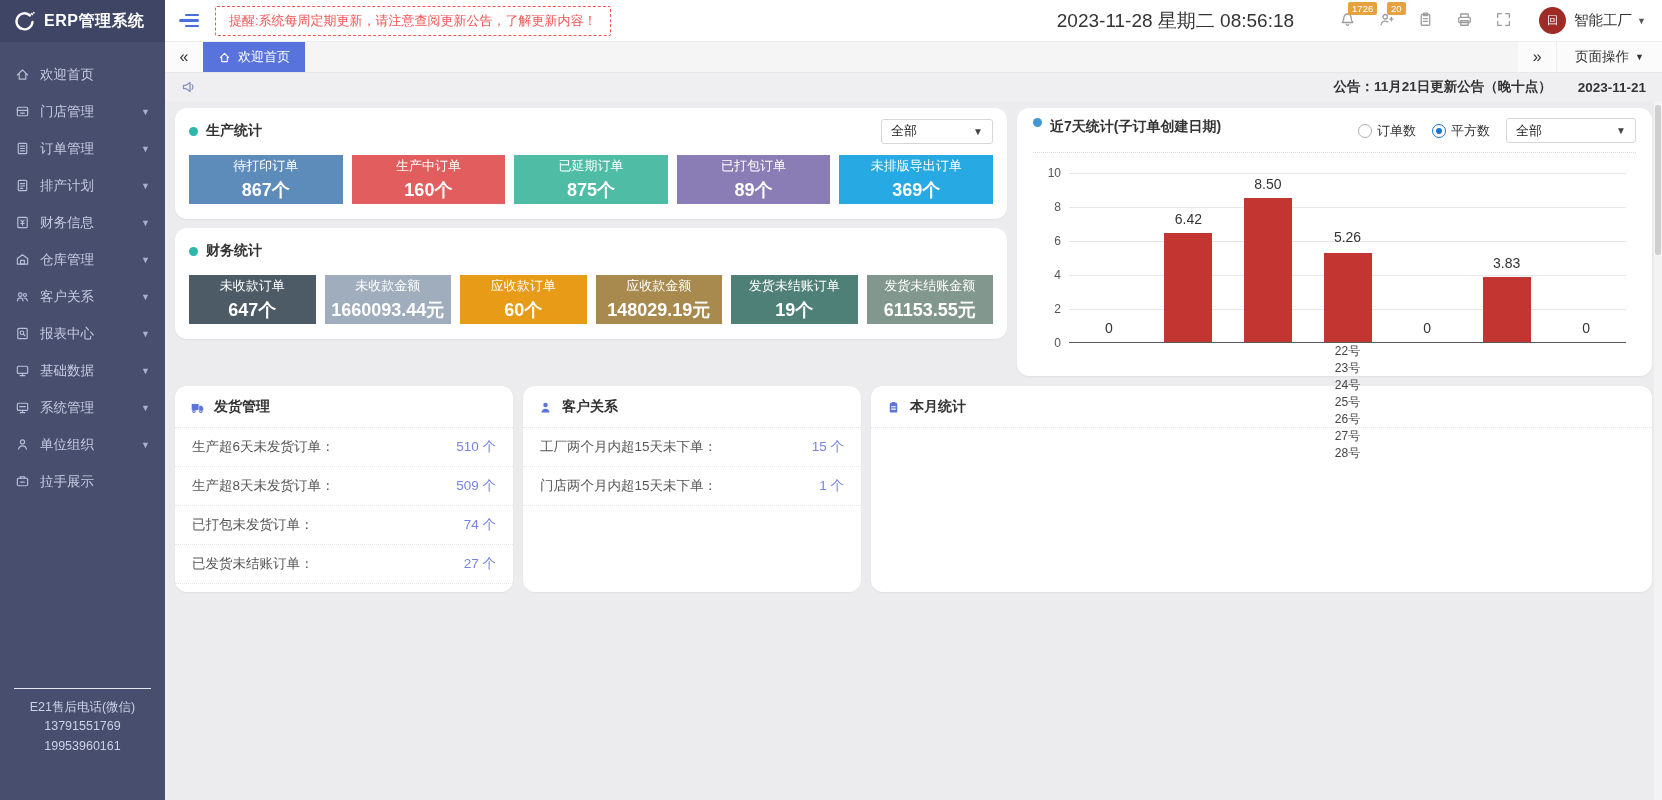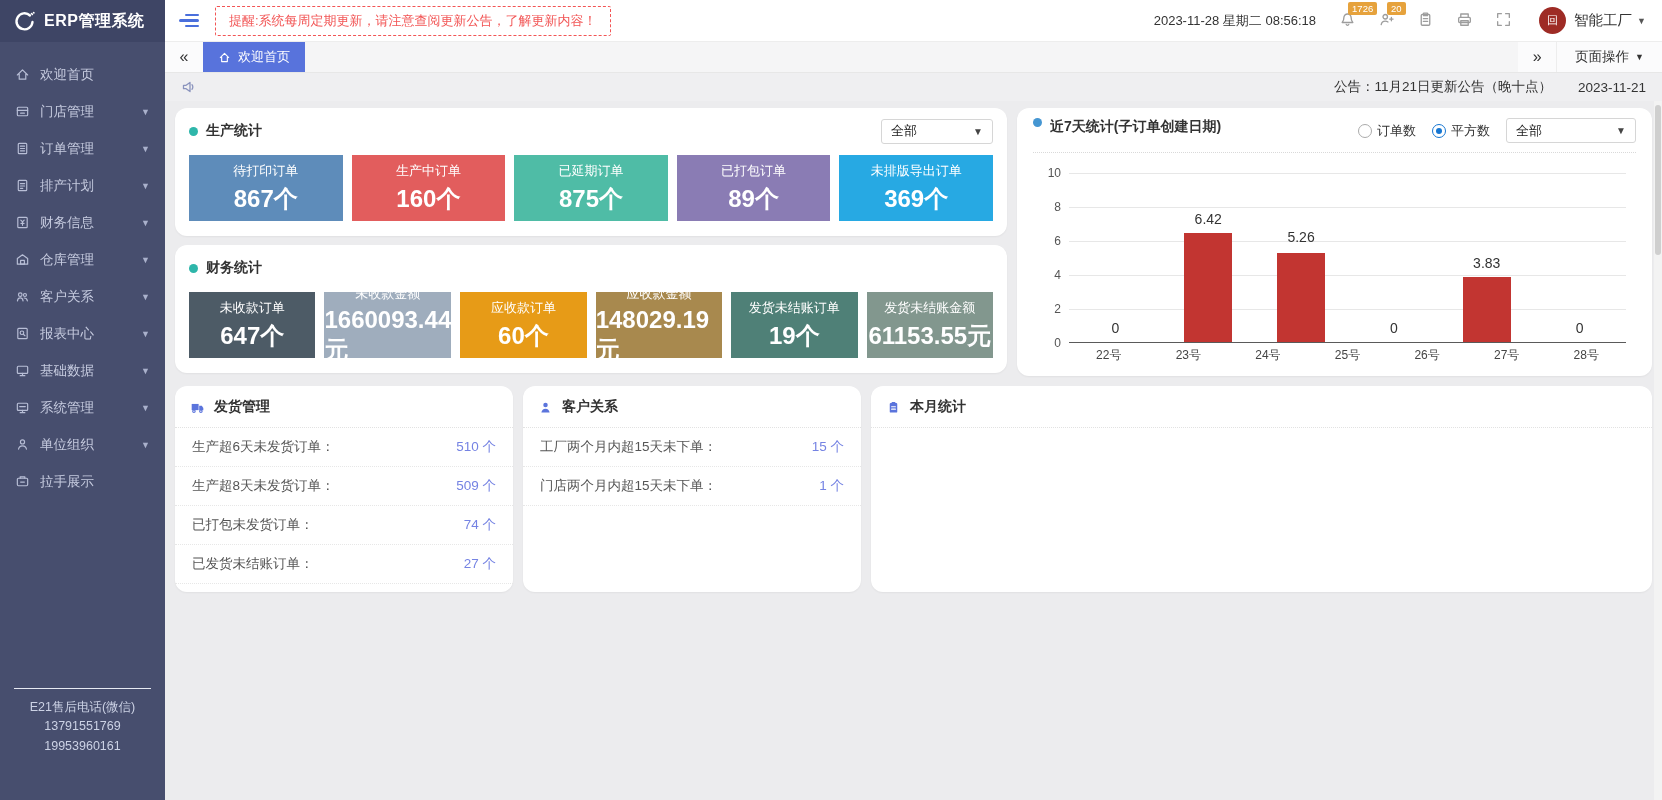--- a/index.html
+++ b/index.html
@@ -20,77 +20,77 @@
 
   
   .header { position:absolute; left:165px; top:0; right:0; height:42px; background:#fff; display:flex; align-items:center; border-bottom:1px solid #ededed; z-index:4; }
   .hamburger { width:20px; margin:0 16px 0 14px; cursor:pointer; }
   .hamburger i { display:block; height:2.5px; background:#4a6fdc; border-radius:2px; margin:3px 0; }
   .hamburger i:nth-child(1){ width:14px; margin-left:6px; }
   .hamburger i:nth-child(2){ width:20px; }
   .hamburger i:nth-child(3){ width:14px; margin-left:6px; }
   .notice { border:1px dashed #f25555; color:#f25555; border-radius:2px; padding:5px 13px; font-size:13px; white-space:nowrap; }
   .header-right { margin-left:auto; display:flex; align-items:center; padding-right:16px; }
-  .datetime { font-size:13px; color:#333; margin-right:12px; }
+  .datetime { font-size:19px; color:#333; margin-right:34px; }
   .hicon { position:relative; color:#9d9d9d; margin:0 11px; cursor:pointer; }
   .hicon svg { width:17px; height:17px; }
   .hbadge { position:absolute; top:-9px; left:9px; background:#e6a23c; color:#fff; font-size:9.5px; line-height:1.25; padding:1px 4px; border-radius:2px; white-space:nowrap; }
   .avatar { width:27px; height:27px; border-radius:50%; background:#9e2b25; color:#fff; display:flex; align-items:center; justify-content:center; font-size:11px; margin:0 8px 0 16px; flex:none; }
   .company { font-size:14.5px; color:#333; display:flex; align-items:center; gap:5px; cursor:pointer; }
   .company .caret { font-size:9px; color:#555; }
 
   
   .tabbar { position:absolute; left:165px; top:42px; right:0; height:31px; background:#f5f5f6; border-bottom:1px solid #e7e7e7; display:flex; align-items:center; z-index:3; }
   .tab-arrow { width:38px; text-align:center; font-size:16px; color:#333; cursor:pointer; background:#fbfbfc; height:100%; line-height:30px; flex:none; }
   .tab-active { background:#5873dc; color:#fff; height:100%; display:flex; align-items:center; gap:7px; padding:0 15px; font-size:13px; cursor:pointer; }
   .tab-active svg { width:13px; height:13px; }
   .tab-spacer { flex:1; }
   .page-actions { display:flex; align-items:center; gap:6px; background:#fbfbfc; height:100%; padding:0 18px; font-size:13.5px; cursor:pointer; border-left:1px solid #ededed; }
   .page-actions .caret { font-size:9px; }
 
   
   .announce { position:absolute; left:165px; top:73px; right:0; height:28px; background:#efeff1; display:flex; align-items:center; padding:0 16px; }
   .announce .spk { color:#8a93bd; }
   .announce .spk svg { width:16px; height:16px; }
-  .announce-right { margin-left:auto; display:flex; align-items:center; gap:26px; font-size:13.5px; color:#333; }
+  .announce-right { margin-left:auto; display:flex; align-items:center; gap:26px; font-size:13.5px; color:#333;font-weight:bold; }
 
   
   .content { position:absolute; left:165px; top:101px; right:0; bottom:0; padding:7px 10px; }
   .top-row { display:flex; gap:10px; align-items:stretch; }
   .left-col { width:832px; flex:none; display:flex; flex-direction:column; gap:9px; }
   .panel { background:#fff; border-radius:12px; box-shadow:0 1px 2px rgba(0,0,0,.05); }
   .stat-panel { padding:10px 14px 15px; }
   .sec-head { display:flex; align-items:center; height:26px; }
   .dot { width:9px; height:9px; border-radius:50%; margin-right:8px; flex:none; }
   .sec-title { font-weight:bold; font-size:14px; color:#333; }
   .select { margin-left:auto; width:112px; height:25px; border:1px solid #d6d6d6; border-radius:3px; background:#fff; display:flex; align-items:center; padding:0 9px; font-size:13px; color:#222; cursor:pointer; }
   .select .caret { margin-left:auto; font-size:10px; color:#444; }
   .cards { display:flex; gap:9px; margin-top:11px; }
-  .card { flex:1; height:66px; color:#fff; display:flex; flex-direction:column; align-items:center; justify-content:center; cursor:pointer; }
+  .card { flex:1; height:49px; color:#fff; display:flex; flex-direction:column; align-items:center; justify-content:center; cursor:pointer; }
   .card .lb { font-size:13px; }
-  .card .vl { font-size:24px; font-weight:bold; margin-top:3px; }
+  .card .vl { font-size:18px; font-weight:bold; margin-top:3px; }
 
   
   .chart-panel { flex:1; padding:10px 16px 8px; }
   .chart-head { display:flex; border-bottom:1px dotted #d9d9d9; padding-bottom:9px; }
   .radio-group { margin-left:auto; display:flex; align-items:center; gap:16px; font-size:13px; }
   .radio-opt { display:flex; align-items:center; gap:5px; cursor:pointer; }
   .radio { width:14px; height:14px; border:1px solid #ababab; border-radius:50%; background:#fff; position:relative; flex:none; }
   .radio.checked { border-color:#1676d2; }
   .radio.checked::after { content:""; position:absolute; left:3px; top:3px; width:6px; height:6px; border-radius:50%; background:#1676d2; }
   .chart-select { width:130px; margin-left:16px; }
   .chart-area { margin:20px 10px 0 36px; position:relative; }
   .plot { position:relative; height:170px; border-bottom:1px solid #5a5a5a; }
   .gridline { position:absolute; left:0; right:0; height:1px; background:#e7e7e7; }
   .ylab { position:absolute; right:calc(100% + 8px); transform:translateY(-50%); font-size:12px; color:#555; }
   .bars { position:absolute; left:0; right:0; top:0; bottom:0; display:flex; }
   .bcol { flex:1; position:relative; }
   .bar { position:absolute; bottom:0; left:50%; transform:translateX(-50%); width:48px; background:#c23531; }
   .bval { position:absolute; left:50%; transform:translateX(-50%); font-size:14px; color:#333; white-space:nowrap; }
-  .xlabs { display:flex; height:25px; align-items:center; }
+  .xlabs { display:flex; height:25px; align-items:center;flex-direction:column; }
   .xl { flex:1; text-align:center; font-size:12px; color:#444; }
 
   
   .bottom-row { display:flex; gap:10px; margin-top:10px; align-items:stretch; }
   .bpanel { width:338px; flex:none; min-height:191px; padding-bottom:8px; }
   .bpanel.grow { flex:1; width:auto; }
   .bp-head { display:flex; align-items:center; gap:9px; padding:12px 15px 11px; border-bottom:1px dotted #e2e2e2; font-weight:bold; font-size:14px; color:#333; }
   .bp-head .bp-icon { color:#5b74dc; width:15px; height:15px; flex:none; }
   .brow { display:flex; align-items:center; padding:10px 17px; border-bottom:1px dotted #e7e7e7; font-size:13.5px; color:#555; }
   .brow .bv { margin-left:auto; color:#7583e3; }
@@ -414,20 +414,24 @@
             <span class="ylab" style="top: 0px;">10</span>
             <div class="bars">
               <div class="bcol">
                 <span class="bval" style="bottom: 6px;">0</span>
               </div>
               <div class="bcol">
                 <div class="bar" style="height: 109.14px; background: rgb(194, 53, 49);"></div>
                 <span class="bval" style="bottom: 115.14px;">6.42</span>
               </div>
               <div class="bcol">
+                <div class="bar" style="height: 144.5px; background: rgb(194, 53, 49);"></div>
+                <span class="bval" style="bottom: 150.5px;">8.50</span>
+              </div>
+              <div class="bcol">
                 <div class="bar" style="height: 89.42px; background: rgb(194, 53, 49);"></div>
                 <span class="bval" style="bottom: 97px;">5.26</span>
               </div>
               <div class="bcol">
                 <span class="bval" style="bottom: 6px;">0</span>
               </div>
               <div class="bcol">
                 <div class="bar" style="height: 65.11px; background: rgb(194, 53, 49);"></div>
                 <span class="bval" style="bottom: 71.11px;">3.83</span>
               </div>

